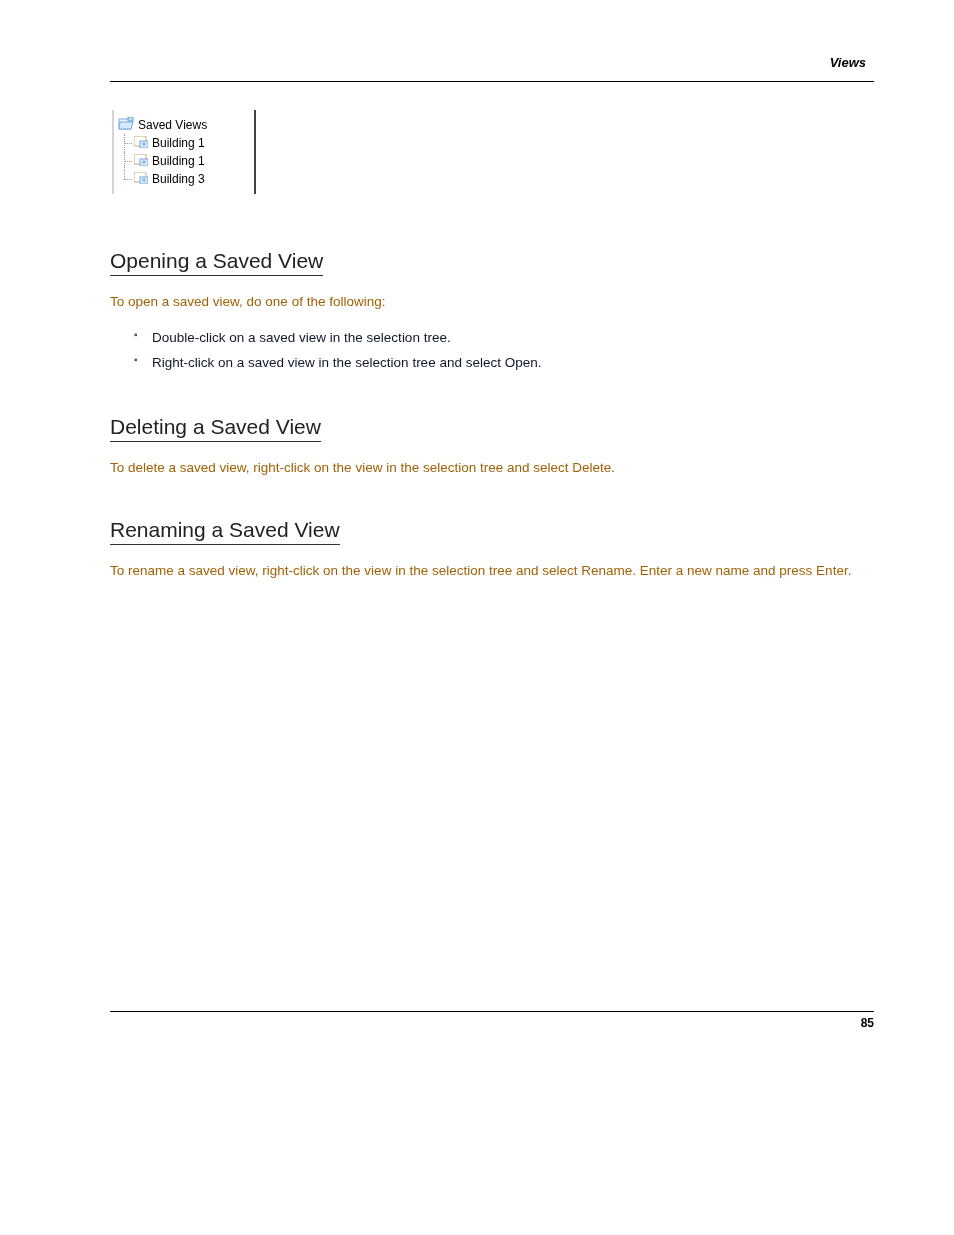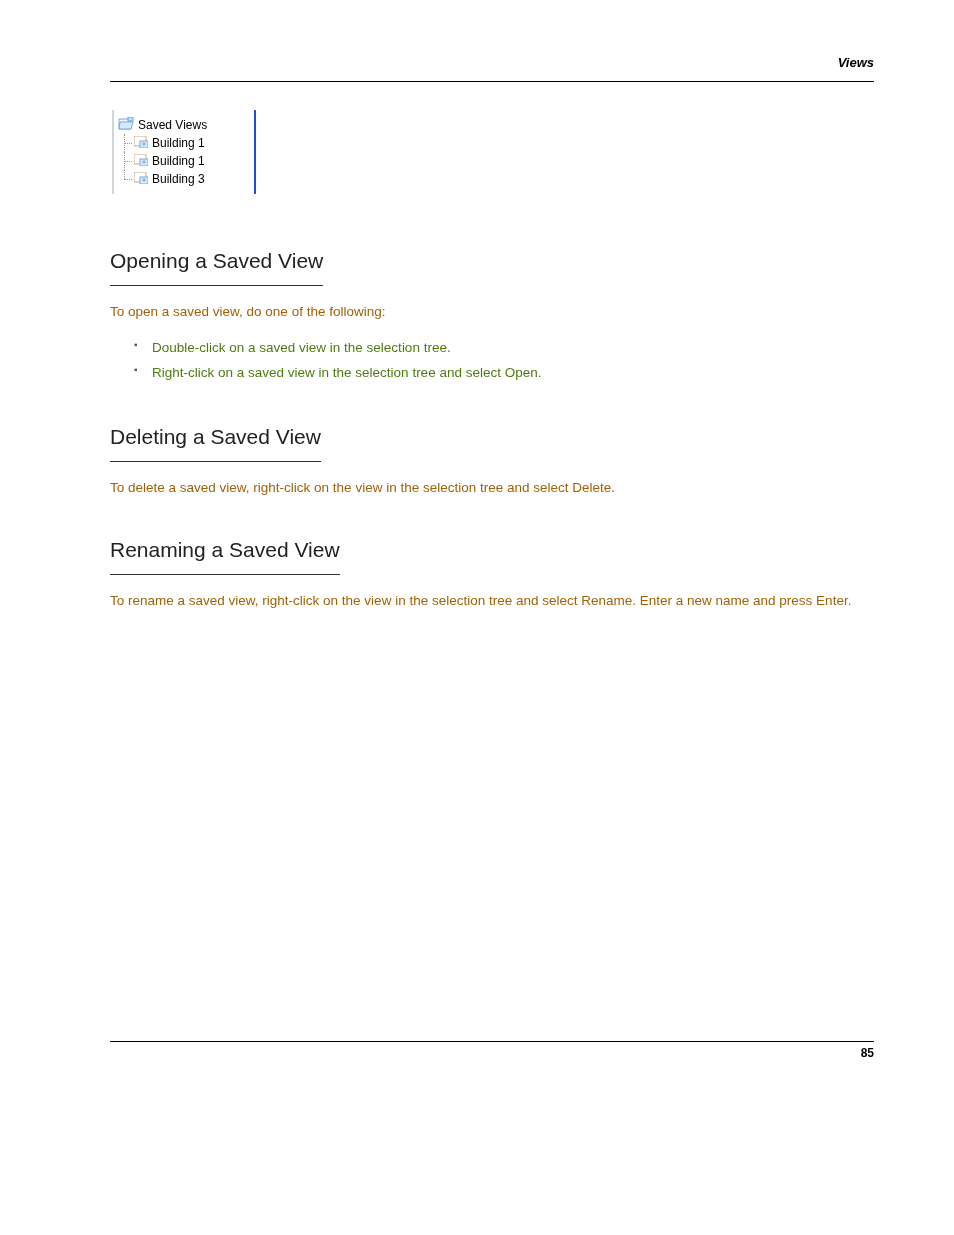--- a/index.html
+++ b/index.html
@@ -15,37 +15,37 @@
     box-sizing: border-box;
     padding: 55px 80px 40px 110px;
     position: relative;
   }
   .header {
     position: relative;
     height: 22px;
   }
   .header-text {
     position: absolute;
-    right: 0;
+    right: 8px;
     top: 0;
     font-style: italic;
     font-weight: bold;
     font-size: 13px;
   }
   .header-rule {
     border: none;
     border-top: 1px solid #000;
     margin: 4px 0 0 0;
   }
   .tree-box {
     margin-top: 28px;
     margin-left: 2px;
     width: 130px;
     border-left: 2px solid #cfd4dd;
-    border-right: 2px solid #1d4ed8;
+    border-right: 2px solid #404040;
     background: #fff;
     padding: 6px 6px 6px 4px;
     font-family: Tahoma, Arial, sans-serif;
     font-size: 12px;
   }
   .tree-row {
     display: flex;
     align-items: center;
     height: 18px;
     gap: 4px;
@@ -79,38 +79,38 @@
     margin-top: 55px;
   }
   .section + .section {
     margin-top: 40px;
   }
   .section-heading {
     font-size: 21px;
     color: #222;
     display: inline-block;
     border-bottom: 1px solid #333;
-    padding-bottom: 12px;
+    padding-bottom: 2px;
   }
   .body-text {
     font-size: 13.5px;
     color: #a16207;
     margin-top: 16px;
     line-height: 1.5;
   }
   ul.bullets {
     list-style: none;
     padding: 0;
     margin: 14px 0 0 24px;
   }
   ul.bullets li {
     position: relative;
     padding-left: 18px;
     font-size: 13.5px;
-    color: #4d7c0f;
+    color: #0f172a;
     line-height: 1.8;
   }
   ul.bullets li::before {
     content: "▪";
     position: absolute;
     left: 0;
     top: 0;
     font-size: 10px;
     color: #555;
   }

